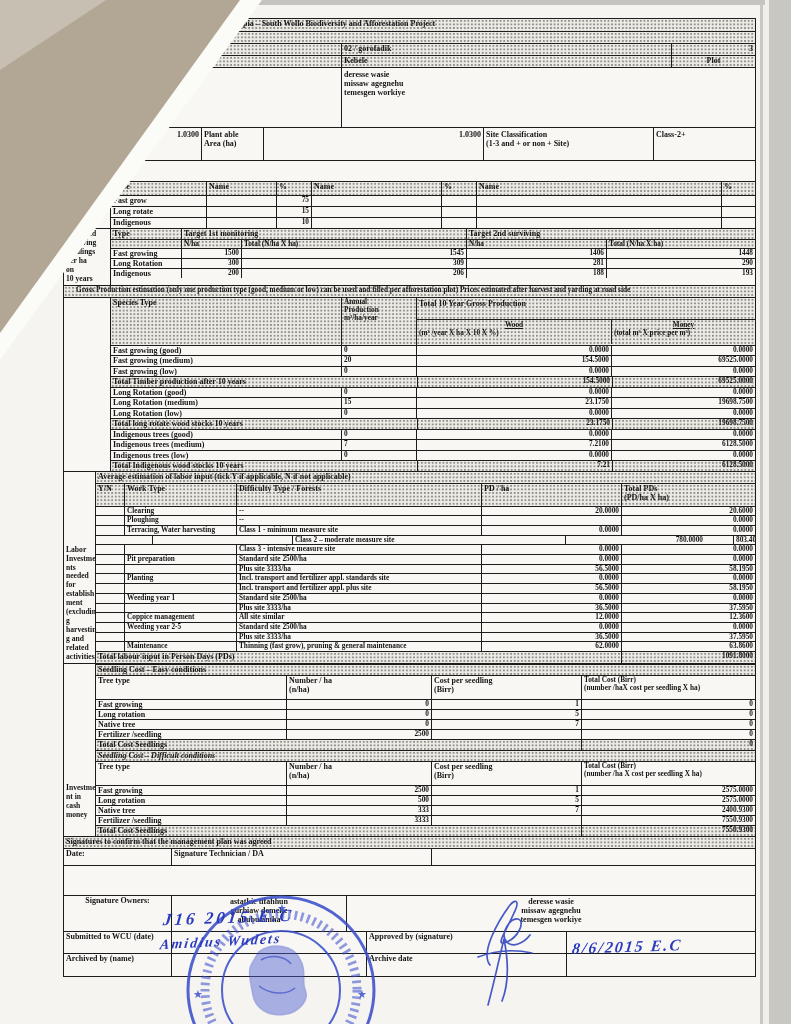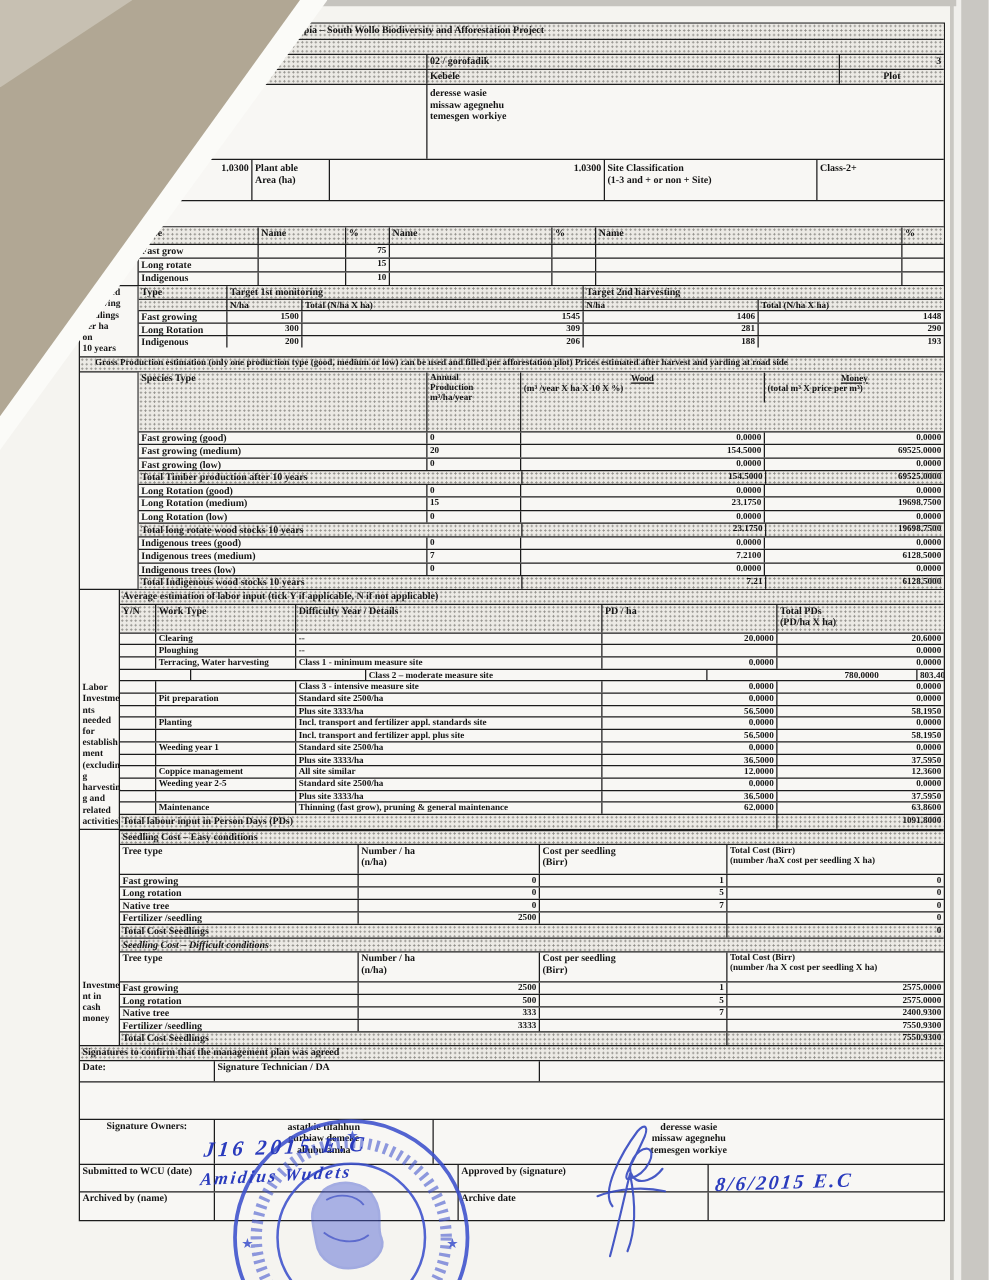--- a/index.html
+++ b/index.html
@@ -159,21 +159,21 @@
     <div class="gut pre" style="width:47px;">Required
 surviving
 seedlings
 per ha
 on
 10 years</div>
     <div class="content" id="required-table">
         <div class="row shade" style="height: 10px;">
           <div class="c fs7 fs8" style="width: 70px;">Type</div>
           <div class="c fs7 fs8" style="width: 285px;">Target 1st monitoring</div>
-          <div class="c fs7 fs8" style="flex: 1 1 0%;">Target 2nd harvesting</div>
+          <div class="c fs7 fs8" style="flex: 1 1 0%;">Target 2nd surviving</div>
         </div>
         <div class="row shade" style="height: 9px;">
           <div class="c fs7" style="width: 70px;"></div>
           <div class="c fs7" style="width: 60px;">N/ha</div>
           <div class="c fs7" style="width: 225px;">Total (N/ha X ha)</div>
           <div class="c fs7" style="width: 140px;">N/ha</div>
           <div class="c fs7" style="flex: 1 1 0%;">Total (N/ha X ha)</div>
         </div>
         <div class="row" style="height: 10px;">
           <div class="c fs7 fs8" style="width: 70px;">Fast growing</div>
@@ -205,20 +205,21 @@
 
   <div class="sec">
     <div class="gut" style="width:47px; border-right:1px solid var(--ink);"></div>
     <div class="content" id="production-table">
         <div class="row nt shade" style="height: 47px;">
           <div class="c fs8" style="width:230px">Species Type</div>
           <div class="c fs7 pre" style="width:75px">Annual
 Production
 m³/ha/year</div>
           <div class="c" style="flex:1;padding:0">
+            <div class="fs8" style="height:22px;padding:1px 2px;border-bottom:1px solid var(--ink)">Total 10 Year Gross Production</div>
             <div style="display:flex;height:24px">
               <div class="fs7" style="width:195px;padding:1px 2px;border-right:1px solid var(--ink)"><span class="u ctr" style="display:block">Wood</span><span>(m³ /year X ha X 10 X %)</span></div>
               <div class="fs7" style="flex:1;padding:1px 2px"><span class="u ctr" style="display:block">Money</span><span>(total m³ X price per m³)</span></div>
             </div>
           </div>
         </div>
         <div class="row" style="height: 10.5px;">
           <div class="c fs7 fs8" style="width: 230px;">Fast growing (good)</div>
           <div class="c fs7" style="width: 75px;">0</div>
           <div class="c fs7 num" style="width: 195px;">0.0000</div>
@@ -304,21 +305,21 @@
 g and
 related
 activities)</div>
     <div class="content" id="labor-table">
         <div class="row shade" style="height: 11px;">
           <div class="c fs7 fs8" style="flex: 1 1 0%;">Average estimation of labor input (tick Y if applicable, N if not applicable)</div>
         </div>
         <div class="row shade" style="height: 23px;">
           <div class="c fs7 fs8" style="width: 28px;">Y/N</div>
           <div class="c fs7 fs8" style="width: 112px;">Work Type</div>
-          <div class="c fs7 fs8" style="width: 245px;">Difficulty Year / Details</div>
+          <div class="c fs7 fs8" style="width: 245px;">Difficulty Type / Forests</div>
           <div class="c fs7 fs8" style="width: 140px;">PD / ha</div>
           <div class="c fs7 fs8 pre" style="flex: 1 1 0%;">Total PDs
 (PD/ha  X ha)</div>
         </div>
         <div class="row" style="height: 9.7px;">
           <div class="c fs7" style="width: 28px;"></div>
           <div class="c fs7" style="width: 112px;">Clearing</div>
           <div class="c fs7" style="width: 245px;">--</div>
           <div class="c fs7 num" style="width: 140px;">20.0000</div>
           <div class="c fs7 num" style="flex: 1 1 0%;">20.6000</div>

